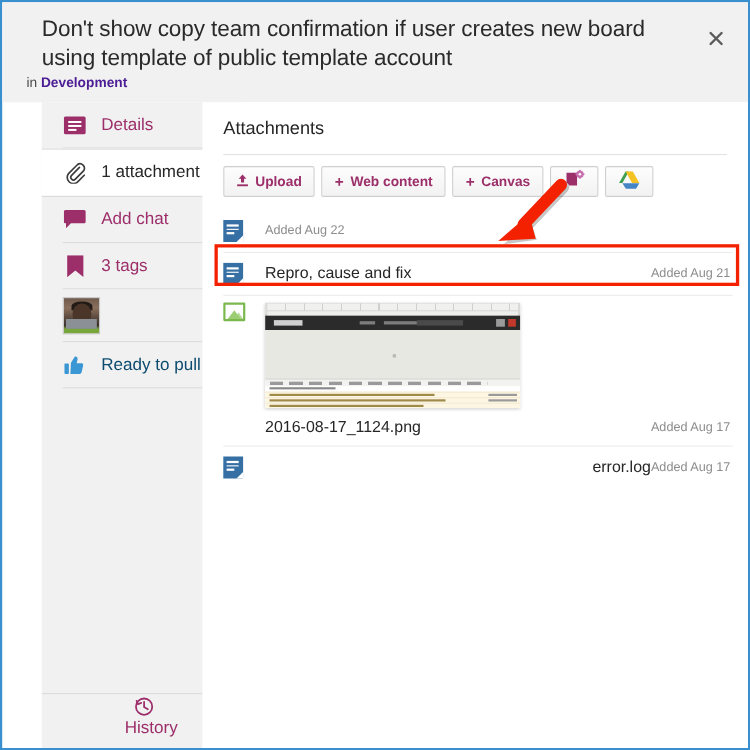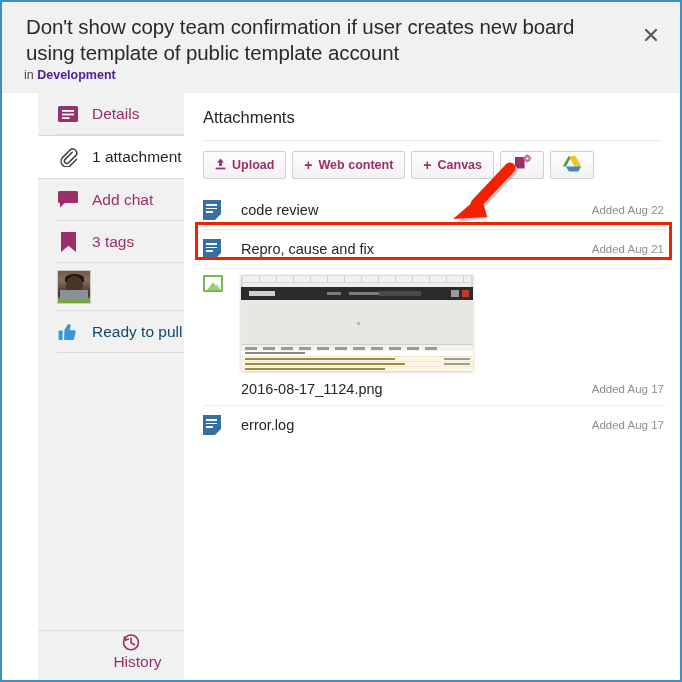--- a/index.html
+++ b/index.html
@@ -27,21 +27,21 @@
   
   .header {
     position: absolute;
     left: 0; top: 0; right: 0;
     height: 91px;
     background: #f1f1f1;
     box-sizing: border-box;
   }
   .header-title {
     position: absolute;
-    left: 24px; top: 12px;
+    left: 36px; top: 12px;
     width: 570px;
     font-size: 20.5px;
     line-height: 26px;
     color: #2a2a2a;
     letter-spacing: -0.1px;
   }
   .header-sub {
     position: absolute;
     left: 22px; top: 66px;
     font-size: 12.5px;
@@ -246,21 +246,21 @@
     left: 19px; right: 14px; top: 98px;
   }
   .att-row {
     position: relative;
     display: flex;
     align-items: center;
     min-height: 38px;
     border-bottom: 1px solid #ececec;
     cursor: pointer;
   }
-  .att-row.noline { border-bottom: none; }
+  .att-row.noline { border-bottom: none; text-align: right; }
   .att-ico {
     width: 20px; height: 20px;
     flex: 0 0 auto;
     margin-right: 18px;
     position: relative;
   }
   .att-name {
     font-size: 14.5px;
     color: #262626;
     flex: 1 1 auto;
@@ -571,21 +571,20 @@
       <div class="att-list">
 
         <div class="att-row">
           <div class="att-ico">
             <div class="doc-ico">
               <span class="l" style="top:4px;width:11px;"></span>
               <span class="l" style="top:7.5px;width:11px;"></span>
               <span class="l" style="top:11px;width:7px;"></span>
             </div>
           </div>
-          <span class="att-name">code review</span>
           <span class="att-date">Added Aug 22</span>
         </div>
 
         <div class="att-row">
           <div class="att-ico">
             <div class="doc-ico">
               <span class="l" style="top:4px;width:11px;"></span>
               <span class="l" style="top:7.5px;width:11px;"></span>
               <span class="l" style="top:11px;width:7px;"></span>
             </div>

